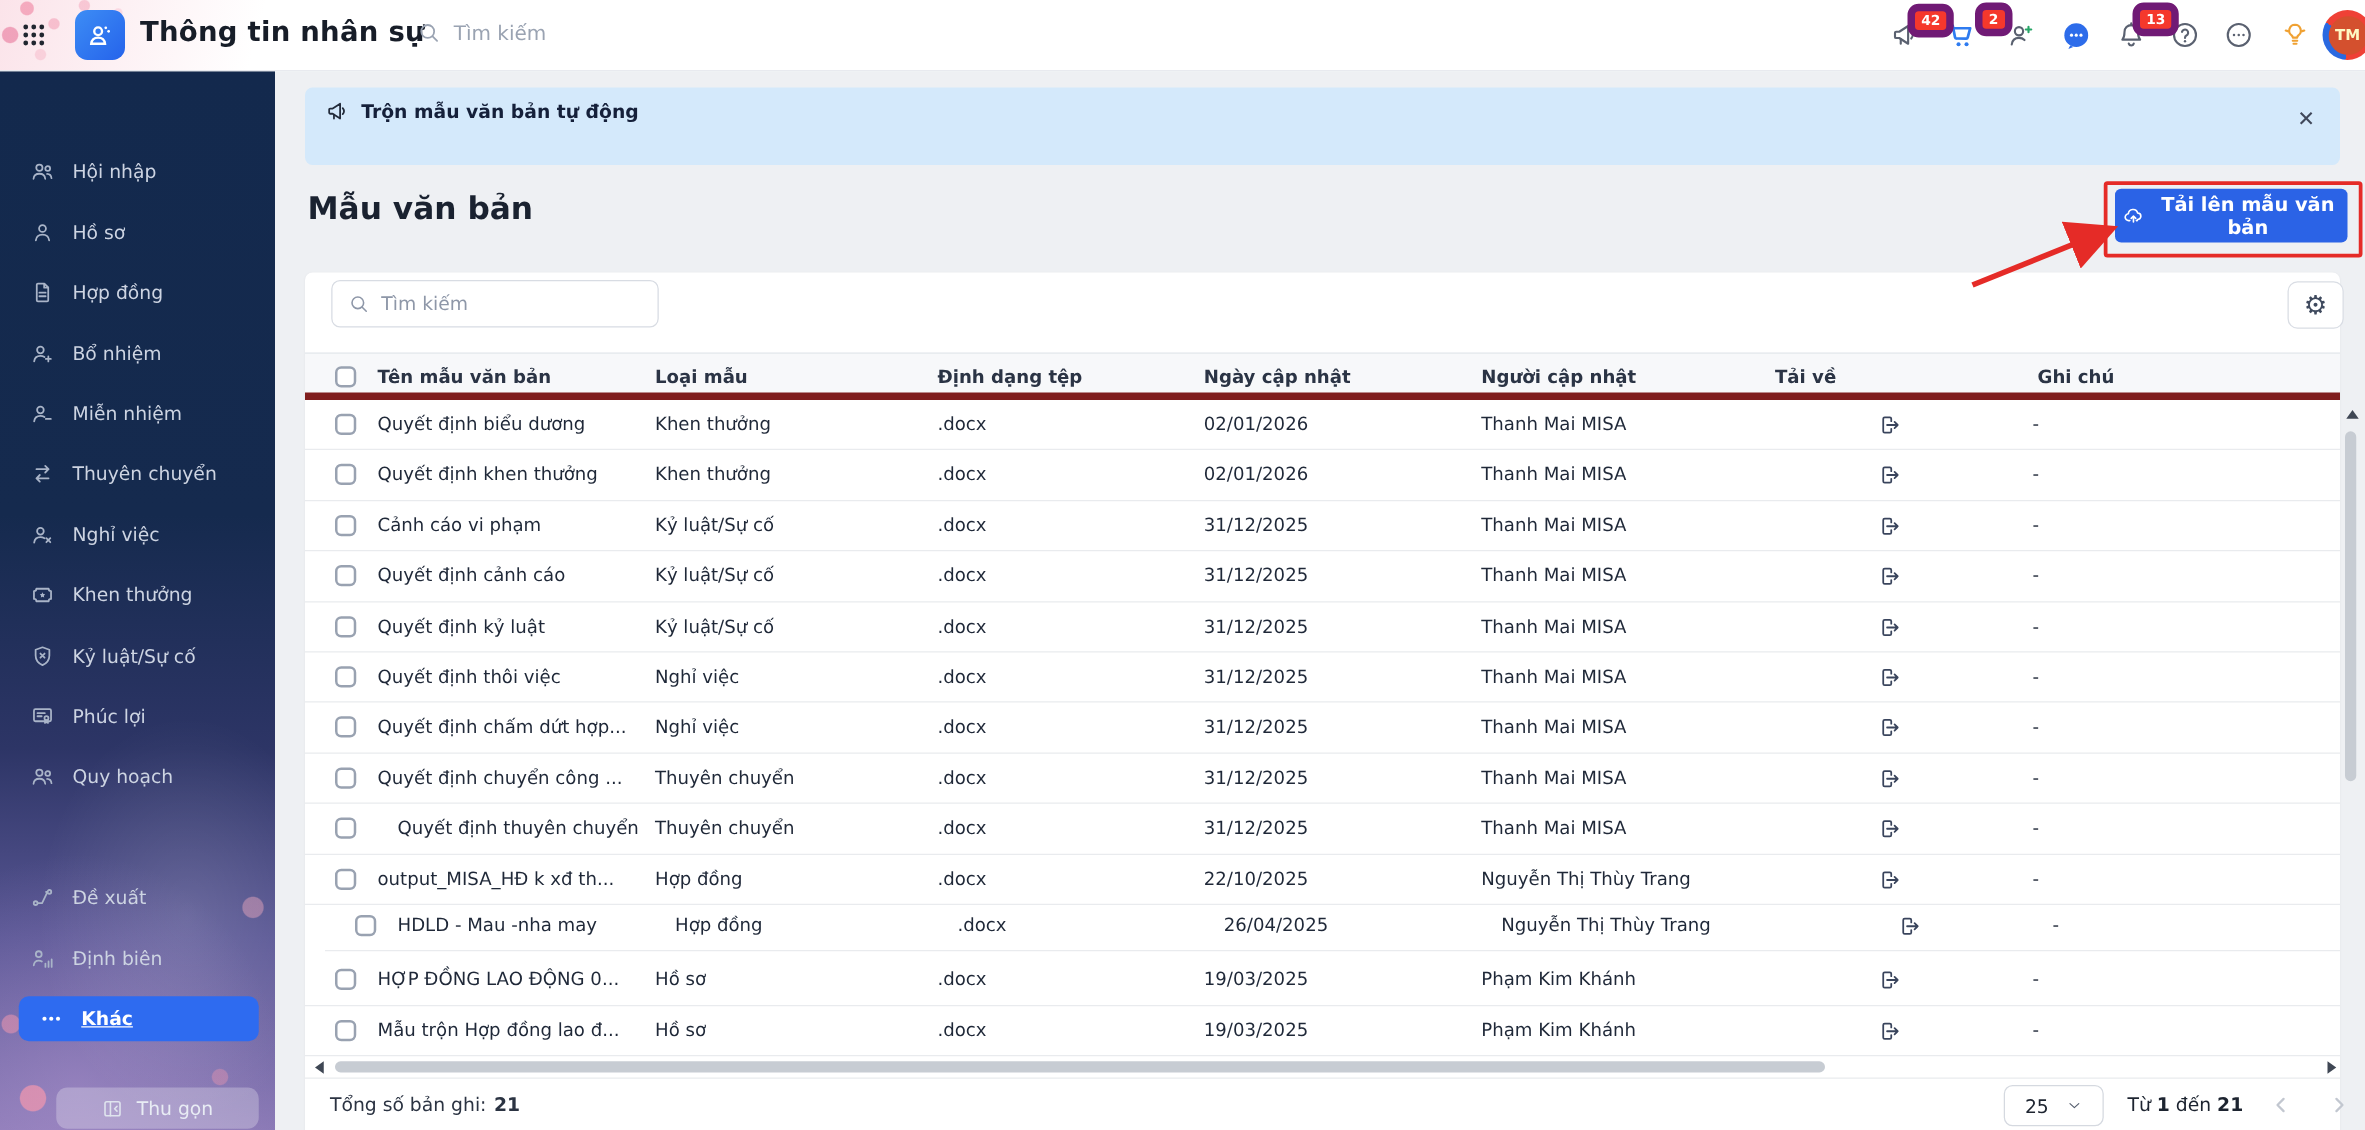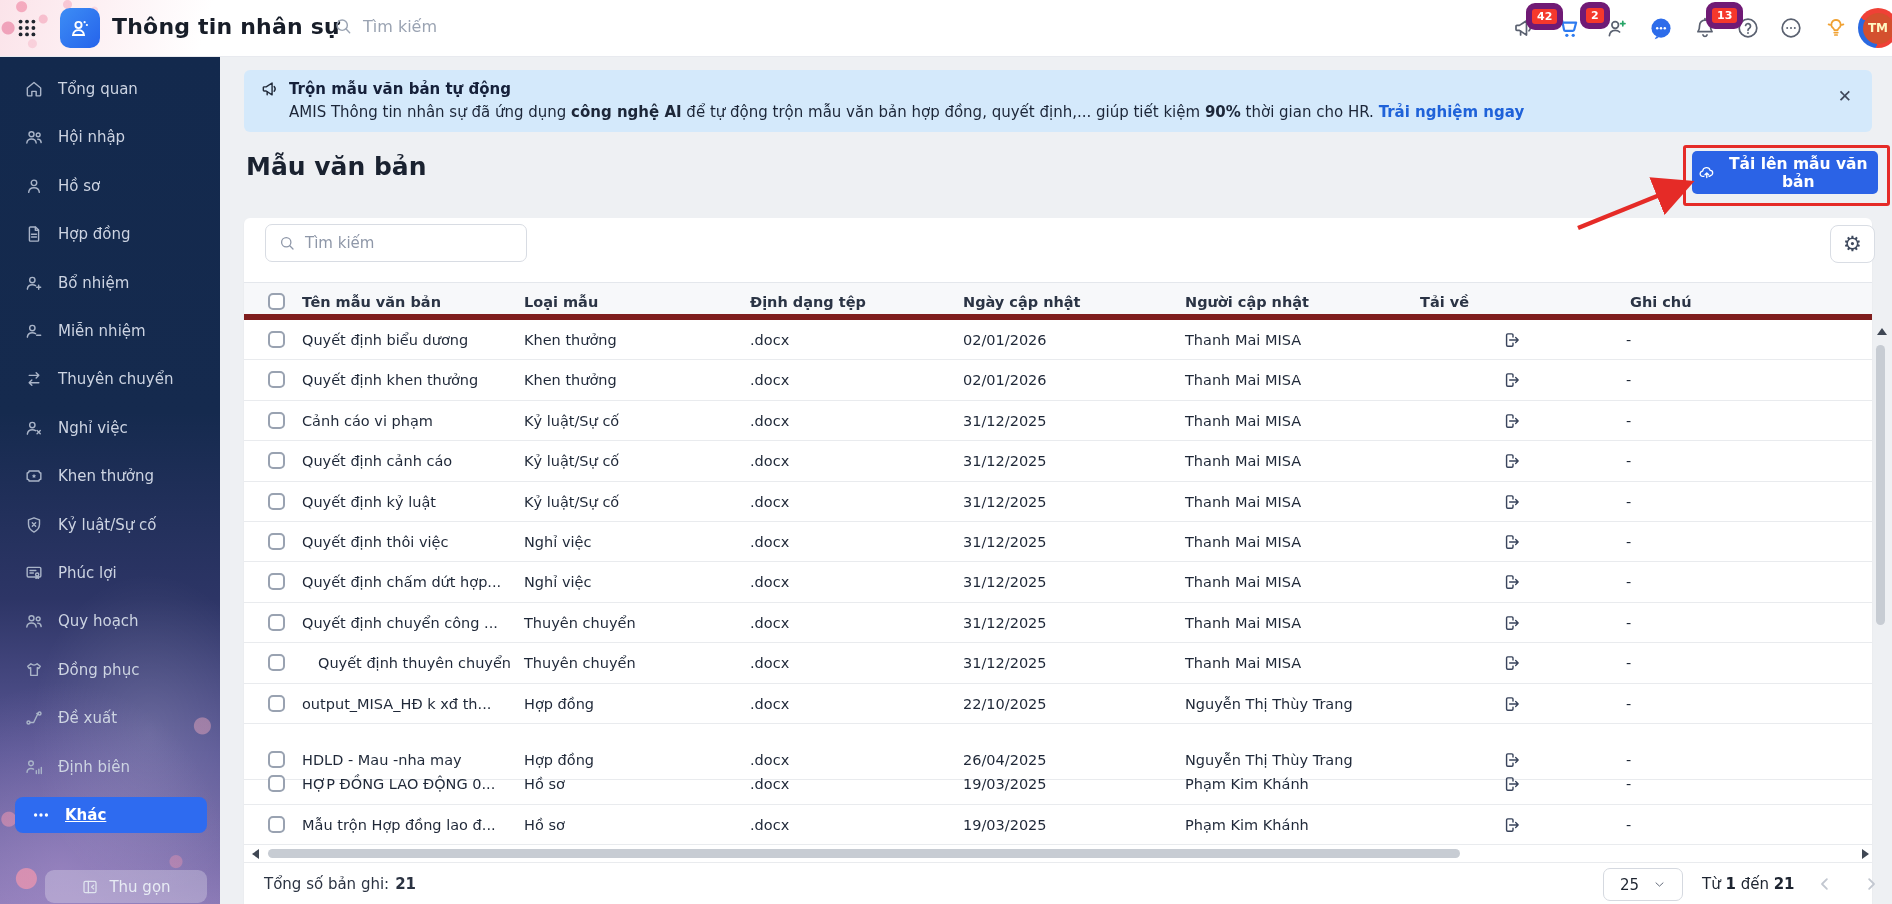--- a/index.html
+++ b/index.html
@@ -220,28 +220,20 @@
 <nav class="sidebar" id="sidebar-nav">
   <div class="collapse-btn">
     <span class="icn">
         <svg width="100%" height="100%" viewBox="0 0 24 24" fill="none" stroke="currentColor" stroke-width="1.7" stroke-linecap="round" stroke-linejoin="round">
           <rect x="4" y="4.5" width="16" height="15" rx="2"></rect>
           <path d="M9.8 4.5v15M16.8 9.5 14.2 12l2.6 2.5"></path>
         </svg>
       </span>
     <span>Thu gọn</span>
   </div>
-<div class="side-item" style="top: 9px;">
-      <span class="icn">
-        <svg width="100%" height="100%" viewBox="0 0 24 24" fill="none" stroke="currentColor" stroke-width="1.7" stroke-linecap="round" stroke-linejoin="round">
-          <path d="M4 10.8 12 4.2l8 6.6V19a1.2 1.2 0 0 1-1.2 1.2h-4.2v-5.4H9.4v5.4H5.2A1.2 1.2 0 0 1 4 19z"></path>
-        </svg>
-      </span>
-      <span>Tổng quan</span>
-    </div>
     <div class="side-item" style="top: 57.4px;">
       <span class="icn">
         <svg width="100%" height="100%" viewBox="0 0 24 24" fill="none" stroke="currentColor" stroke-width="1.7" stroke-linecap="round" stroke-linejoin="round">
           <circle cx="9" cy="8.6" r="3"></circle>
           <path d="M3.4 19.2c.3-3.2 2.6-4.8 5.6-4.8s5.3 1.6 5.6 4.8"></path>
           <circle cx="17" cy="9.4" r="2.3"></circle>
           <path d="M16.4 14.6c2.4.1 4 1.6 4.2 4.1"></path>
         </svg>
       </span>
       <span>Hội nhập</span>
@@ -331,28 +323,20 @@
     <div class="side-item" style="top: 541.4px;">
       <span class="icn">
         <svg width="100%" height="100%" viewBox="0 0 24 24" fill="none" stroke="currentColor" stroke-width="1.7" stroke-linecap="round" stroke-linejoin="round">
           <circle cx="9" cy="8.6" r="3"></circle>
           <path d="M3.4 19.2c.3-3.2 2.6-4.8 5.6-4.8s5.3 1.6 5.6 4.8"></path>
           <circle cx="17" cy="9.4" r="2.3"></circle>
           <path d="M16.4 14.6c2.4.1 4 1.6 4.2 4.1"></path>
         </svg>
       </span>
       <span>Quy hoạch</span>
-    </div>
-    <div class="side-item" style="top: 589.8px;">
-      <span class="icn">
-        <svg width="100%" height="100%" viewBox="0 0 24 24" fill="none" stroke="currentColor" stroke-width="1.7" stroke-linecap="round" stroke-linejoin="round">
-          <path d="M8.2 4.6c1 1 2.3 1.5 3.8 1.5s2.8-.5 3.8-1.5l3.7 2.9-1.9 2.7-1.6-1v9.2H8V9.2l-1.6 1-1.9-2.7z"></path>
-        </svg>
-      </span>
-      <span>Đồng phục</span>
     </div>
     <div class="side-item" style="top: 638.2px;">
       <span class="icn">
         <svg width="100%" height="100%" viewBox="0 0 24 24" fill="none" stroke="currentColor" stroke-width="1.7" stroke-linecap="round" stroke-linejoin="round">
           <circle cx="5.4" cy="17.4" r="1.8"></circle>
           <circle cx="18.6" cy="6.6" r="1.8"></circle>
           <path d="M7.4 17.4h4.2l5.2-10.8h-1.4"></path>
         </svg>
       </span>
       <span>Đề xuất</span>
@@ -385,21 +369,20 @@
   <section class="banner">
     <div class="b-title">
       <span class="icn">
           <svg width="100%" height="100%" viewBox="0 0 24 24" fill="none" stroke="currentColor" stroke-width="1.7" stroke-linecap="round" stroke-linejoin="round">
             <path d="M14.5 4.8 7.4 9.4H4.9a.9.9 0 0 0-.9.9v3.2a.9.9 0 0 0 .9.9h2.5l7.1 4.6z"></path>
             <path d="M17 9a4.4 4.4 0 0 1 0 5.8M8.6 15.2v3.8"></path>
           </svg>
         </span>
       <span>Trộn mẫu văn bản tự động</span>
     </div>
-    <div class="b-body"><span>AMIS Thông tin nhân sự đã ứng dụng </span><b>công nghệ AI</b><span> để tự động trộn mẫu văn bản hợp đồng, quyết định,... giúp tiết kiệm </span><b>90%</b><span> thời gian cho HR. </span><span class="b-link">Trải nghiệm ngay</span></div>
     <span class="banner-close">✕</span>
   </section>
 
   <h1 class="page-title" style="margin:0">Mẫu văn bản</h1>
 
   <div class="anno-rect"></div>
   <button class="upload-btn">
     <span class="icn">
         <svg width="100%" height="100%" viewBox="0 0 24 24" fill="none" stroke="#fff" stroke-width="1.8" stroke-linecap="round" stroke-linejoin="round">
           <path d="M8 17.4H6.9a3.7 3.7 0 0 1-.5-7.4 5.2 5.2 0 0 1 10.2-.9 3.55 3.55 0 0 1-.1 7.1 3.8 3.8 0 0 1-.4 1.2h-.9"></path>
@@ -586,21 +569,21 @@
           <span class="td" style="left: 719px;">22/10/2025</span>
           <span class="td" style="left: 941px;">Nguyễn Thị Thùy Trang</span>
           <span class="td" style="left: 1382px;">-</span>
           <span class="dl-btn">
             <svg width="100%" height="100%" viewBox="0 0 24 24" fill="none" stroke="currentColor" stroke-width="1.7" stroke-linecap="round" stroke-linejoin="round">
               <path d="M13.2 8.3V6a1.4 1.4 0 0 0-1.4-1.4H6.9A1.4 1.4 0 0 0 5.5 6v12a1.4 1.4 0 0 0 1.4 1.4h4.9a1.4 1.4 0 0 0 1.4-1.4v-2.3"></path>
               <path d="M9.2 12h10.2M16.4 9l3 3-3 3"></path>
             </svg>
           </span>
         </div>
-        <div class="trow" style="top: 420px;">
+        <div class="trow" style="top: 401px; margin-left: 16px;">
           <span class="cb"></span>
           <span class="td" style="left: 58px;">HDLD - Mau -nha may</span>
           <span class="td" style="left: 280px;">Hợp đồng</span>
           <span class="td" style="left: 506px;">.docx</span>
           <span class="td" style="left: 719px;">26/04/2025</span>
           <span class="td" style="left: 941px;">Nguyễn Thị Thùy Trang</span>
           <span class="td" style="left: 1382px;">-</span>
           <span class="dl-btn">
             <svg width="100%" height="100%" viewBox="0 0 24 24" fill="none" stroke="currentColor" stroke-width="1.7" stroke-linecap="round" stroke-linejoin="round">
               <path d="M13.2 8.3V6a1.4 1.4 0 0 0-1.4-1.4H6.9A1.4 1.4 0 0 0 5.5 6v12a1.4 1.4 0 0 0 1.4 1.4h4.9a1.4 1.4 0 0 0 1.4-1.4v-2.3"></path>

